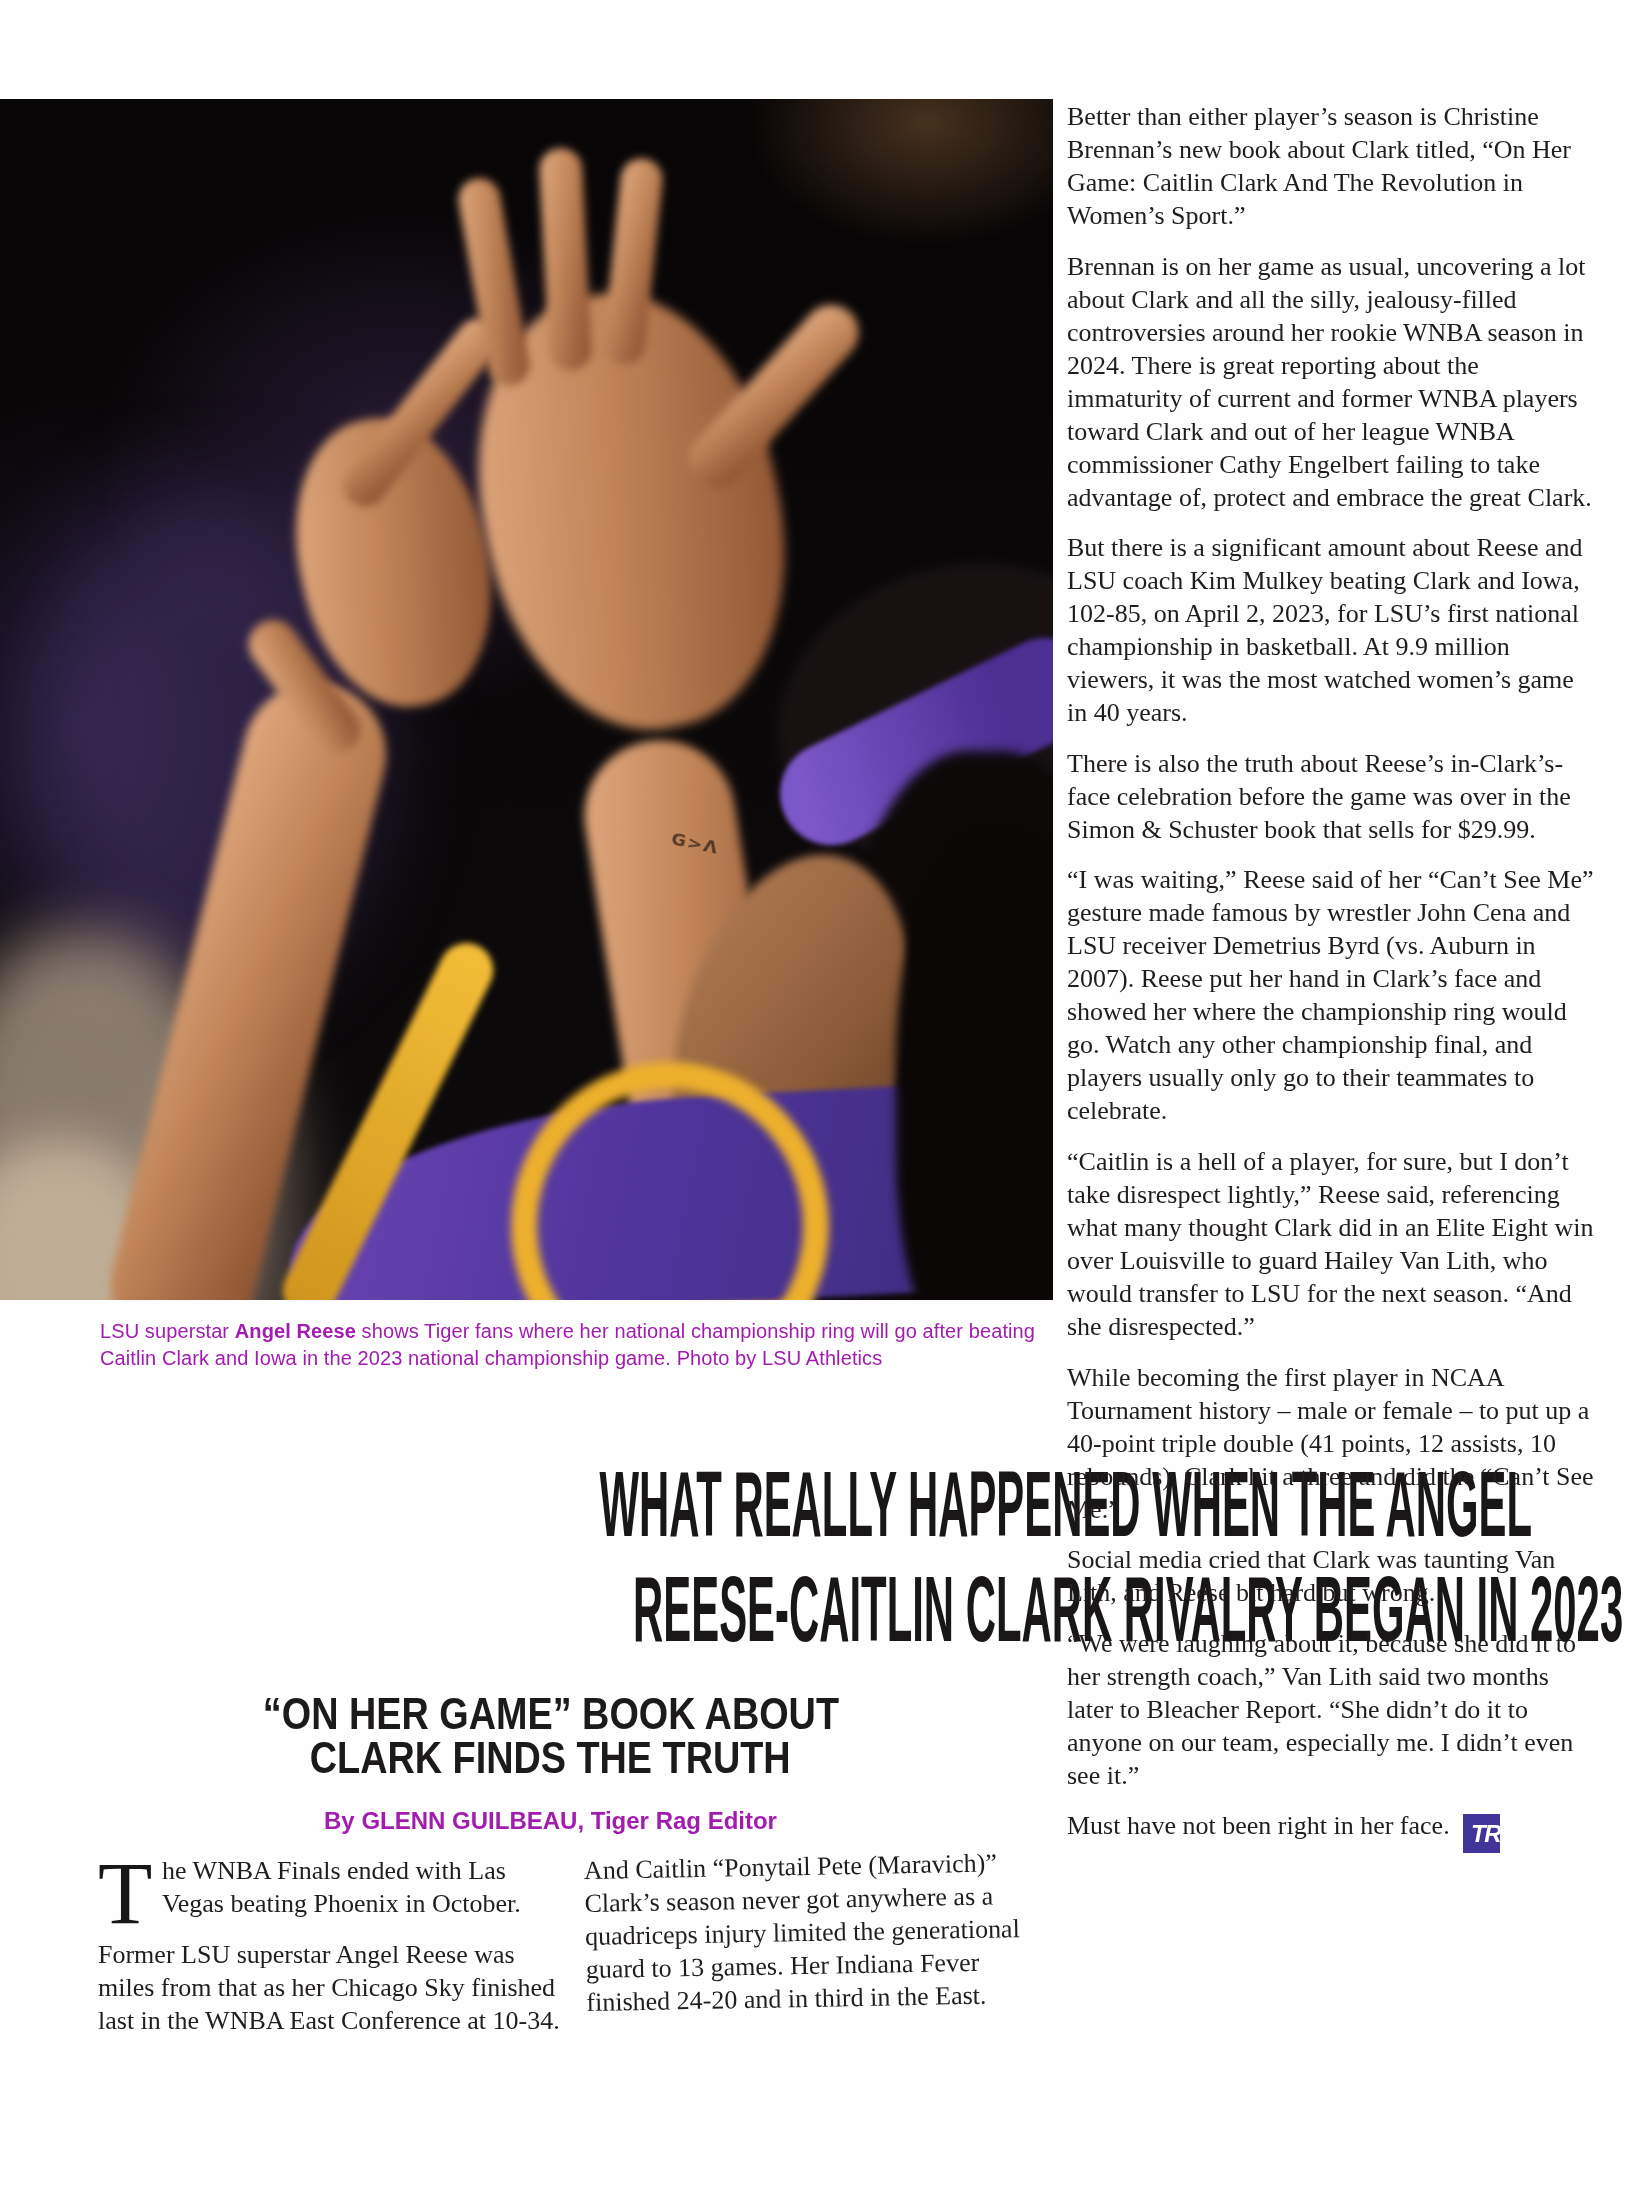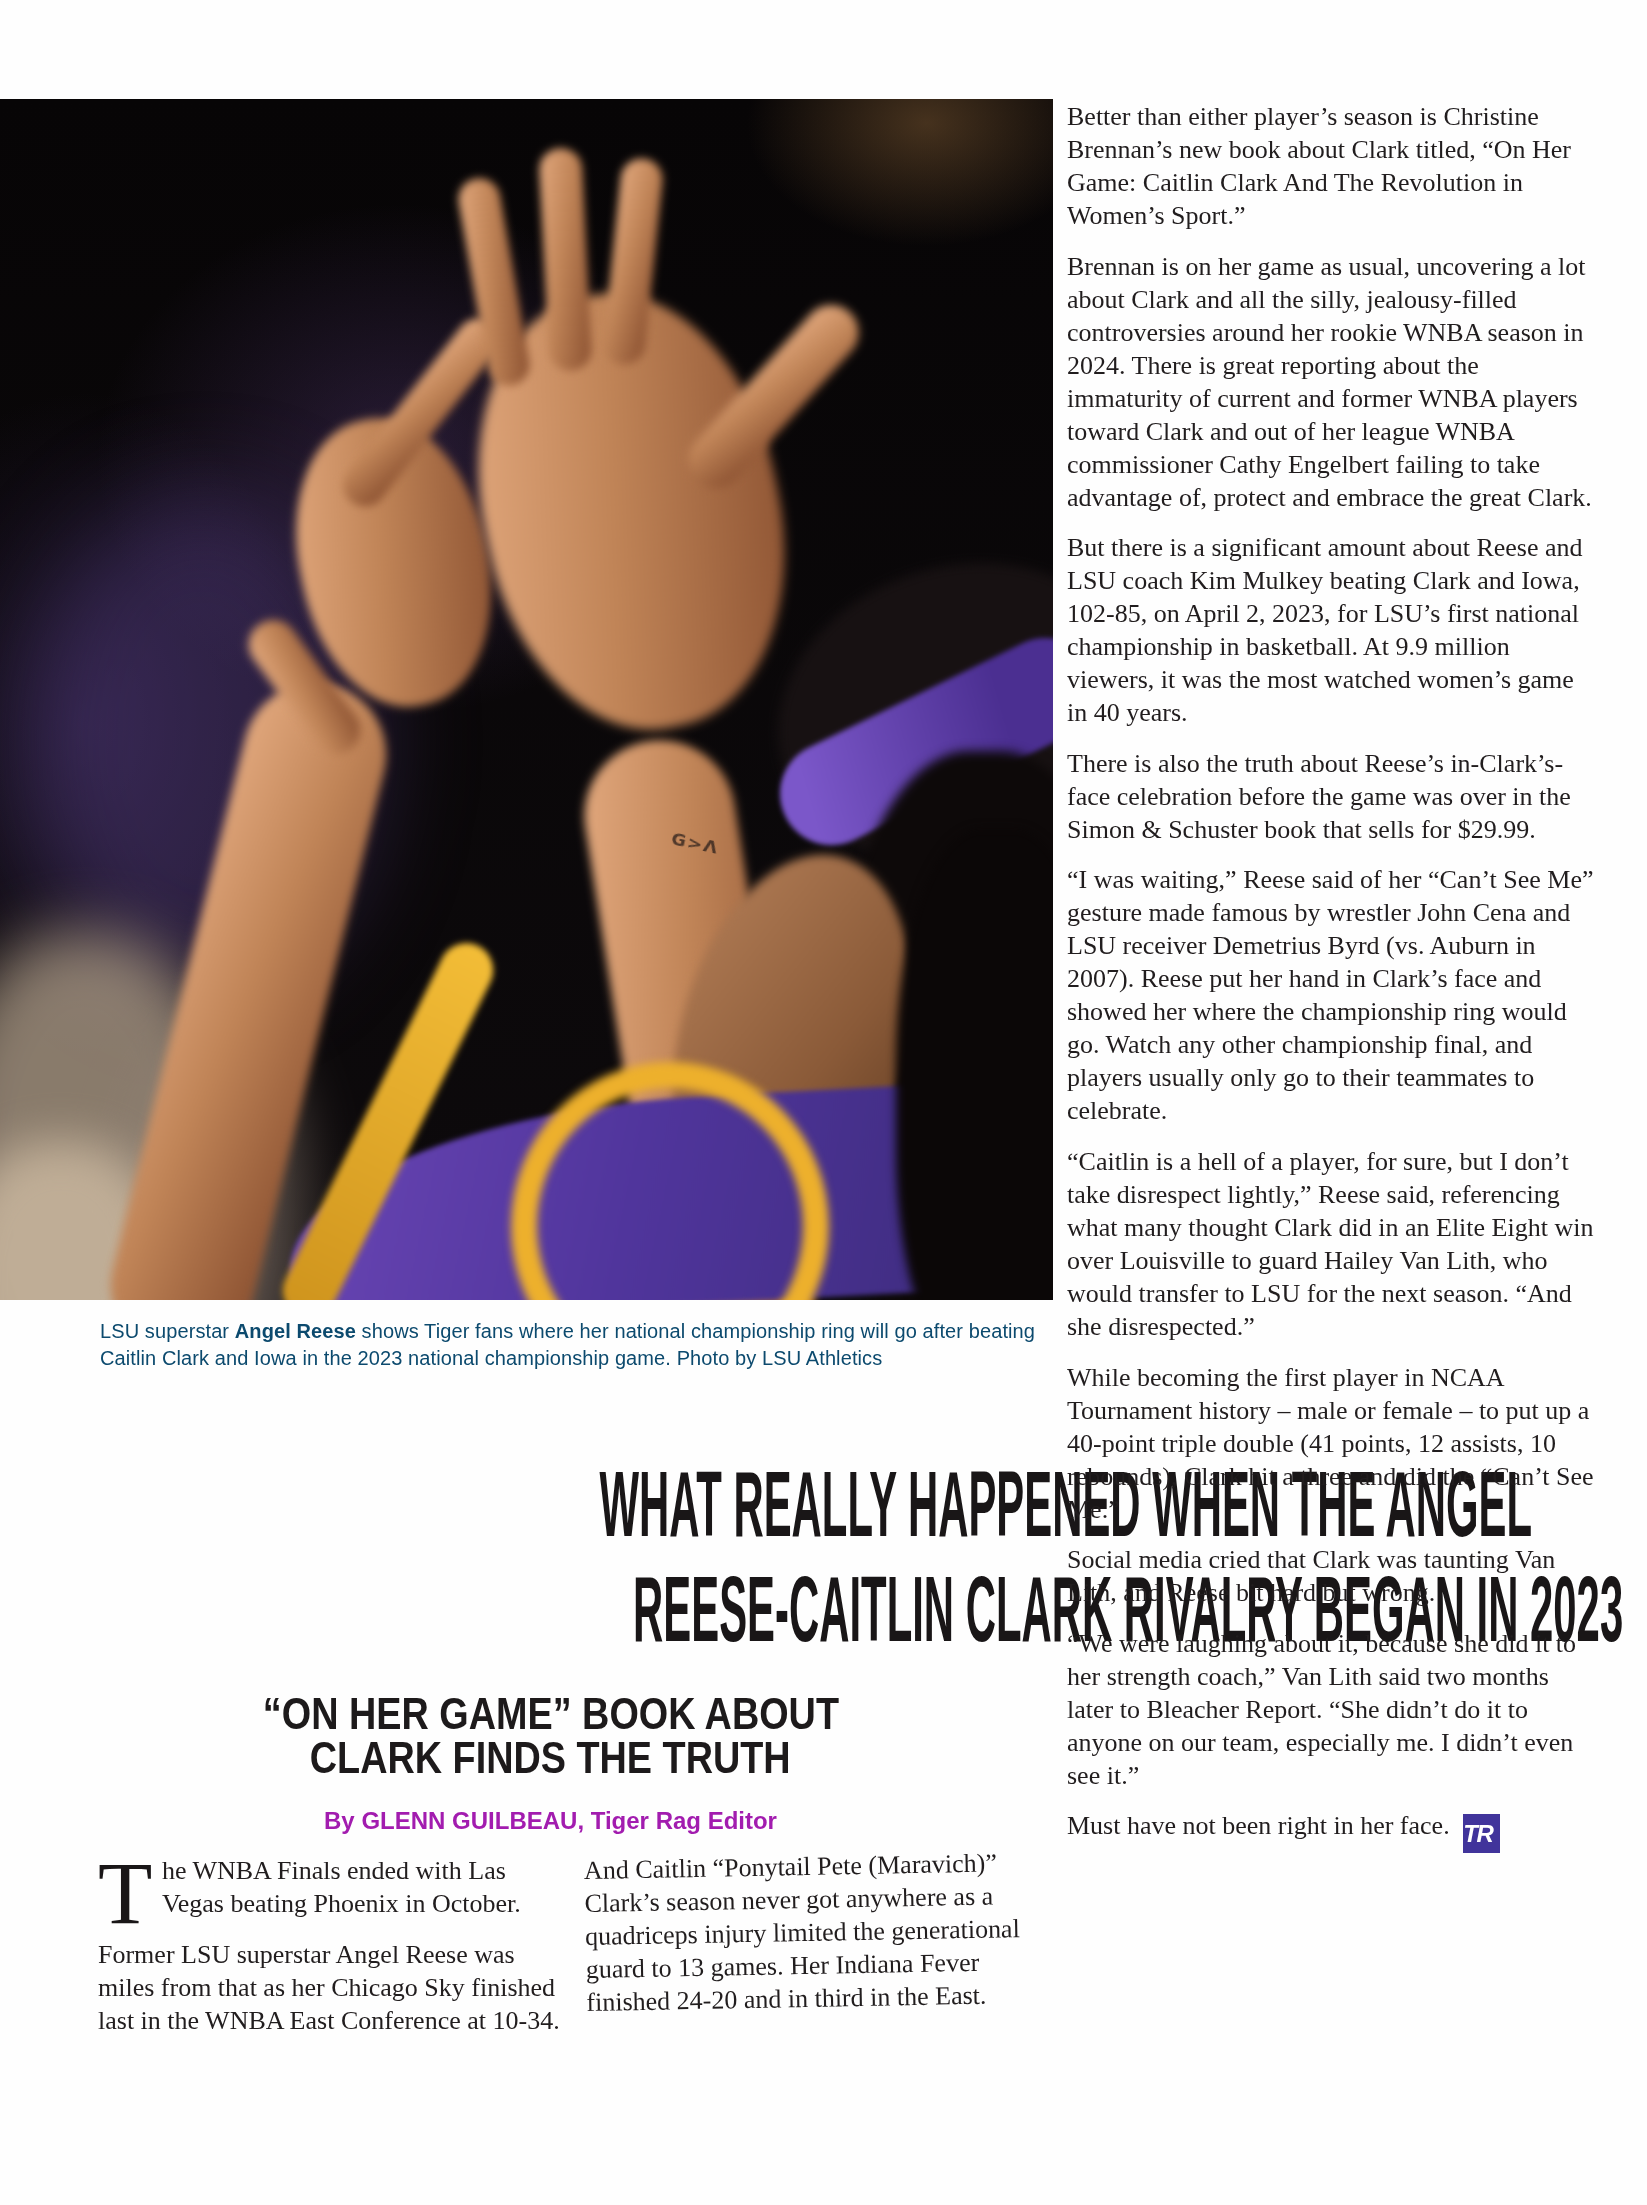--- a/index.html
+++ b/index.html
@@ -48,21 +48,21 @@
     background:linear-gradient(105deg,#6a46b5 0%,#50359c 45%,#3a2a78 100%);
     border-top-left-radius:55% 75%;filter:blur(2.7px);}
   .goldStrap{left:361px;top:826px;width:54px;height:411px;border-radius:31px;transform:rotate(26deg);
     background:linear-gradient(#f3bd37,#cf941d);filter:blur(3.4px);}
   .goldRing{left:511px;top:963px;width:318px;height:329px;border:26px solid #edb02c;border-radius:50%;
     background:transparent;filter:blur(4px);box-sizing:border-box;}
 
   
   .caption{
     position:absolute;left:100px;top:1318px;width:948px;
-    font-family:"Liberation Sans",sans-serif;font-size:20px;line-height:27px;color:#0c4a6e;
+    font-family:"Liberation Sans",sans-serif;font-size:20px;line-height:27px;color:#a21caf;
     letter-spacing:0.1px;
   }
   .caption b{font-weight:700;}
 
   
   .hl-line{position:absolute;left:52px;width:1007px;text-align:center;height:101px;overflow:visible;}
   .hl-line > span{
     display:inline-block;white-space:nowrap;transform:scale(.46,1.02);transform-origin:50% 50%;
     font-family:"Liberation Sans",sans-serif;font-weight:700;font-size:91px;line-height:98px;color:#191617;
   }
@@ -85,21 +85,21 @@
   .bodycol p{margin:0 0 17.6px 0;}
   .col-left{left:98px;top:1854px;width:473px;}
   .col-mid{left:587px;top:1854px;width:460px;transform:rotate(-1.05deg);transform-origin:0 100%;}
   .col-right{left:1067px;top:100px;width:533px;}
   .dropcap{
     float:left;font-size:89px;line-height:68px;padding:5.4px 9.5px 0 0;color:#191617;
     font-family:"Liberation Serif",serif;
   }
   .tr-badge{
     display:inline-block;width:37px;height:39px;margin-left:13.5px;vertical-align:-8px;
-    background:#41349b;color:#ffffff;text-align:left;
+    background:#41349b;color:#ffffff;text-align:right;
     font:italic 700 24px/39px "Liberation Sans",sans-serif;letter-spacing:-1.4px;
   }
 
   
   .footer{position:absolute;left:98px;top:2120px;height:41px;}
   .footer-inner{
     display:inline-flex;align-items:center;gap:20px;transform:scale(.85,1);transform-origin:0 50%;
     font-family:"Liberation Sans",sans-serif;font-size:28px;color:#1c1a1b;white-space:nowrap;height:41px;
   }
   .footer-inner .bold{font-weight:700;}

